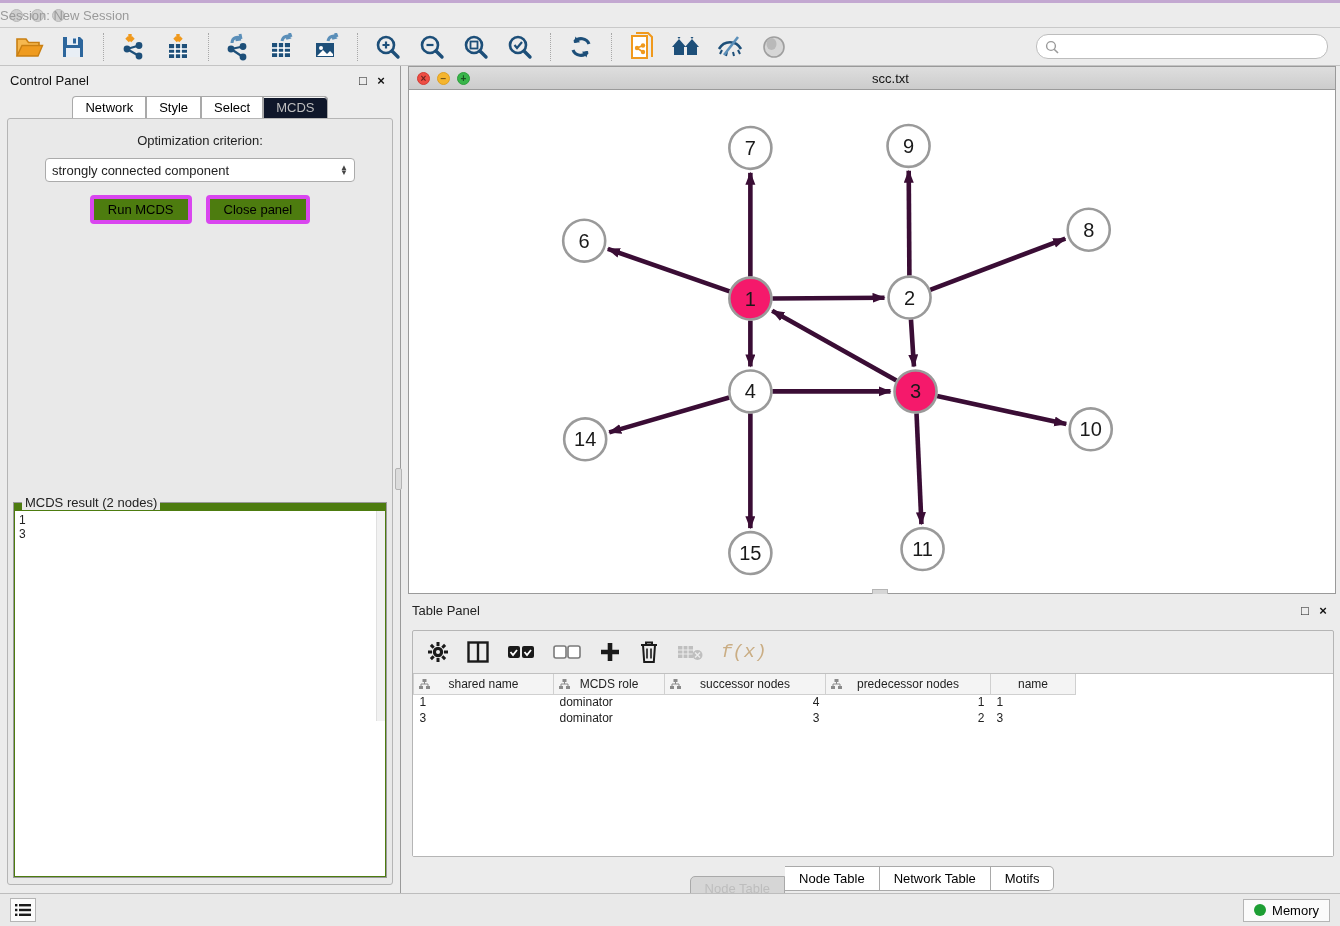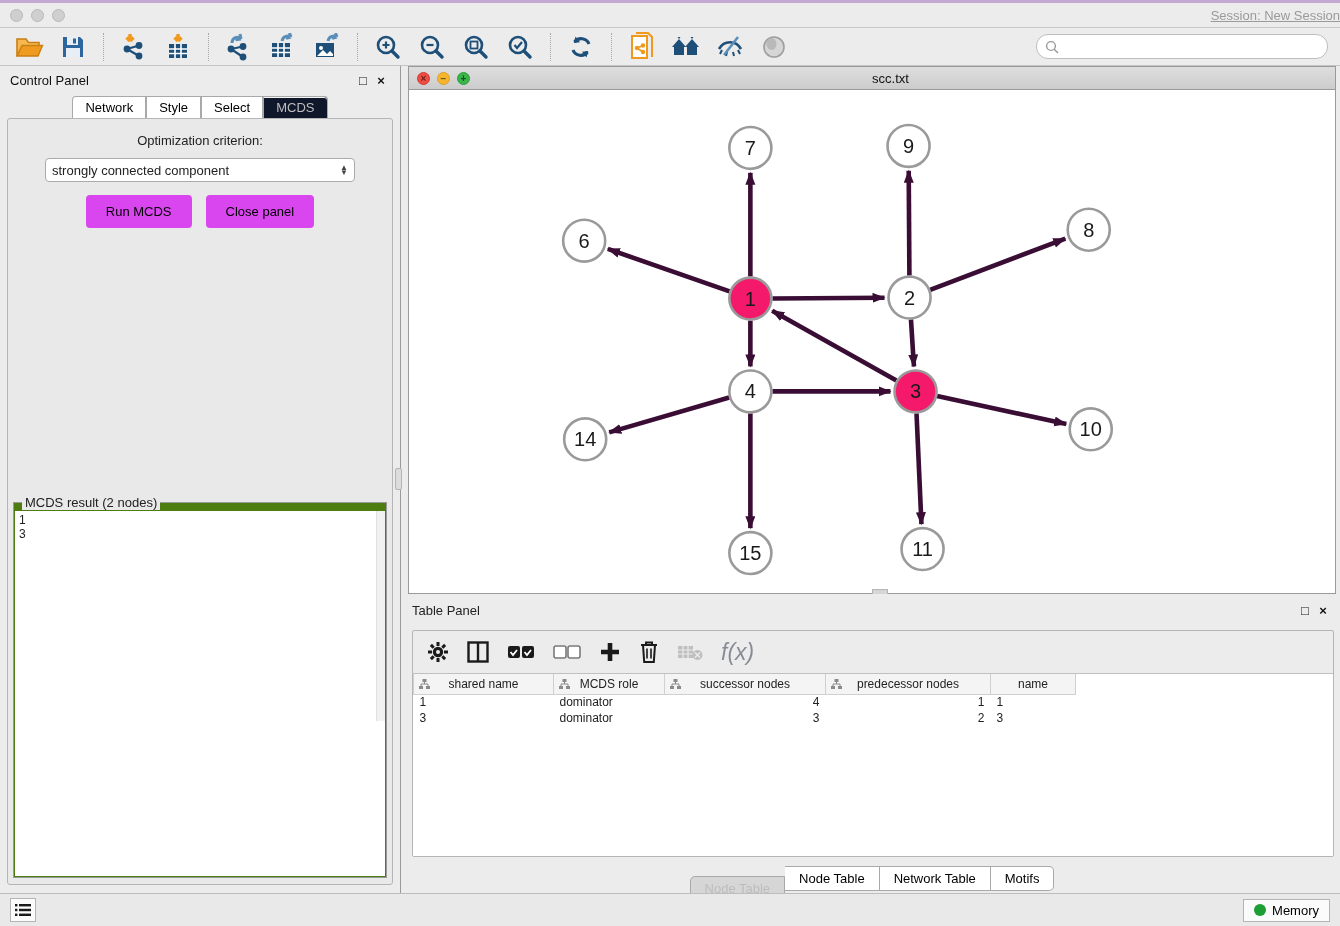--- a/index.html
+++ b/index.html
@@ -5,21 +5,21 @@
   * { margin:0; padding:0; box-sizing:border-box; }
   html,body { width:1340px; height:926px; }
   body { font-family:"Liberation Sans", sans-serif; background:#ececec; color:#222; overflow:hidden; }
   .app { width:1340px; height:926px; display:flex; flex-direction:column; }
 
   
   .titlebar { height:28px; background:#ececec; border-top:3px solid #c3a8d1; border-bottom:1px solid #c9c9c9;
               display:flex; align-items:center; position:relative; flex:0 0 auto; }
   .traffic { display:flex; gap:8px; margin-left:10px; }
   .tl-dot { width:13px; height:13px; border-radius:50%; background:#cfcfcf; border:1px solid #b8b8b8; }
-  .titlebar .win-title { position:absolute; left:0; right:0; text-align:right; color:#9a9a9a; font-size:13px;text-decoration:underline; }
+  .titlebar .win-title { position:absolute; left:0; right:0; text-align:left; color:#9a9a9a; font-size:13px; }
 
   
   .toolbar { height:38px; background:#ececec; border-bottom:1px solid #c4c4c4; display:flex; align-items:center;
              padding:0 10px; gap:6px; position:relative; flex:0 0 auto; }
   .tb-btn { width:38px; height:32px; display:flex; align-items:center; justify-content:center; background:none; border:none; cursor:pointer; }
   .tb-sep { width:1px; height:28px; border-left:1px dotted #a8a8a8; margin:0 5px; }
   .search-wrap { position:absolute; right:12px; top:6px; width:292px; height:25px; background:#fff; border:1px solid #bdbdbd;
                  border-radius:12px; display:flex; align-items:center; padding:0 8px; }
   .search-wrap input { border:none; outline:none; flex:1; font-size:12px; font-family:"Liberation Sans",sans-serif; background:transparent; }
 
@@ -35,21 +35,21 @@
   .cp-tab { background:#fff; border:1px solid #a9a9a9; border-bottom:none; padding:3px 12px; font-size:13px; cursor:pointer; }
   .cp-tab:first-child { border-radius:4px 0 0 0; }
   .cp-tab.sel { background:#0f172a; color:#bdbdbd; border-radius:0 4px 0 0; box-shadow:inset 0 1px 0 #f5f5f5; }
   .cp-body { flex:1; margin:0 7px 8px 7px; border:1px solid #b5b5b5; border-radius:3px; background:#e9e9e9; padding-top:14px; display:flex; flex-direction:column; }
   .opt-label { text-align:center; font-size:13px; margin-bottom:10px; }
   .dropdown { margin:0 auto; width:310px; height:24px; background:#fff; border:1px solid #ababab; border-radius:4px;
               display:flex; align-items:center; padding:0 6px; font-size:13px; cursor:pointer; }
   .dropdown .dd-label { flex:1; }
   .dd-arrows { display:flex; flex-direction:column; align-items:center; line-height:5px; color:#444; font-size:8px; }
   .btn-row { display:flex; justify-content:center; gap:14px; margin-top:13px; }
-  .push-btn { background:#d946ef; border:6px solid #d946ef; border-radius:4px; font-size:13px; padding:3px 14px; cursor:pointer; font-family:"Liberation Sans",sans-serif;text-align:right; }
+  .push-btn { background:#4d7c0f; border:4px solid #d946ef; border-radius:4px; font-size:13px; padding:3px 14px; cursor:pointer; font-family:"Liberation Sans",sans-serif;text-align:right; }
   .result-box { margin:auto 5px 6px 5px; height:376px; border:1px solid #9a9a9a; position:relative; background:#4d7c0f;padding-left:32px; }
   .result-legend { position:absolute; top:-8px; left:8px; background:#e9e9e9; font-size:13px; padding:0 3px; }
   .result-text { position:absolute; inset:8px 1px 1px 1px; background:#fff; font-size:12px; padding:2px 4px; white-space:pre; overflow:hidden; }
   .result-scroll { position:absolute; top:8px; right:1px; width:9px; height:210px; background:#f1f1f1; border-left:1px solid #e0e0e0; }
   .splitter-handle { position:absolute; right:-2px; top:402px; width:7px; height:22px; background:#dcdcdc; border:1px solid #b3b3b3; border-radius:2px; z-index:5; }
 
   
   .right-col { flex:1; display:flex; flex-direction:column; padding:0 4px 0 7px; min-width:0; }
 
   
@@ -67,21 +67,21 @@
   .net-grip { position:absolute; bottom:-1px; left:50%; width:16px; height:5px; background:#d6d6d6; border:1px solid #b5b5b5; border-bottom:none; }
 
   
   .table-panel { flex:1; display:flex; flex-direction:column; min-height:0; padding-top:4px;gap:6px; }
   .tp-header { height:24px; display:flex; align-items:center; font-size:13px; padding:0 4px; }
   .tp-header .spacer { flex:1; }
   .tp-box { flex:1; border:1px solid #b5b5b5; border-radius:2px; background:#ececec; margin:2px 2px 0 4px; display:flex; flex-direction:column; min-height:0; }
   .tp-toolbar { height:42px; display:flex; align-items:center; gap:18px; padding:0 14px; flex:0 0 auto; }
   .tp-tool { background:none; border:none; cursor:pointer; display:flex; align-items:center; justify-content:center; height:30px; }
   .tp-tool.disabled { opacity:.45; cursor:default; }
-  .fx-label { font-family:Liberation Sans, sans-serif; font-style:italic; font-size:23px; color:#0f172a; }
+  .fx-label { font-family:Liberation Mono, monospace; font-style:italic; font-size:19px; color:#a16207; }
   .tp-table-area { flex:1; background:#fff; border-top:1px solid #c0c0c0; overflow:hidden; }
   table.data { border-collapse:collapse; font-size:12px; table-layout:fixed; }
   table.data th { background:#f4f4f4; border:1px solid #d0d0d0; border-top:none; font-weight:normal; height:20px; position:relative; padding:0 4px; }
   table.data th .th-label { display:inline-block; }
   table.data th svg { position:absolute; left:5px; top:5px; }
   table.data td { height:16px; padding:0 6px; border:none; }
   td.al { text-align:left; } td.ar { text-align:right; padding-right:18px; }
 
   .tp-tabs { height:30px; display:flex; justify-content:center; align-items:center; flex:0 0 auto; }
   .tp-tab { background:#fff; border:1px solid #a9a9a9; border-left:none; padding:4px 14px; font-size:13px; cursor:pointer; }

